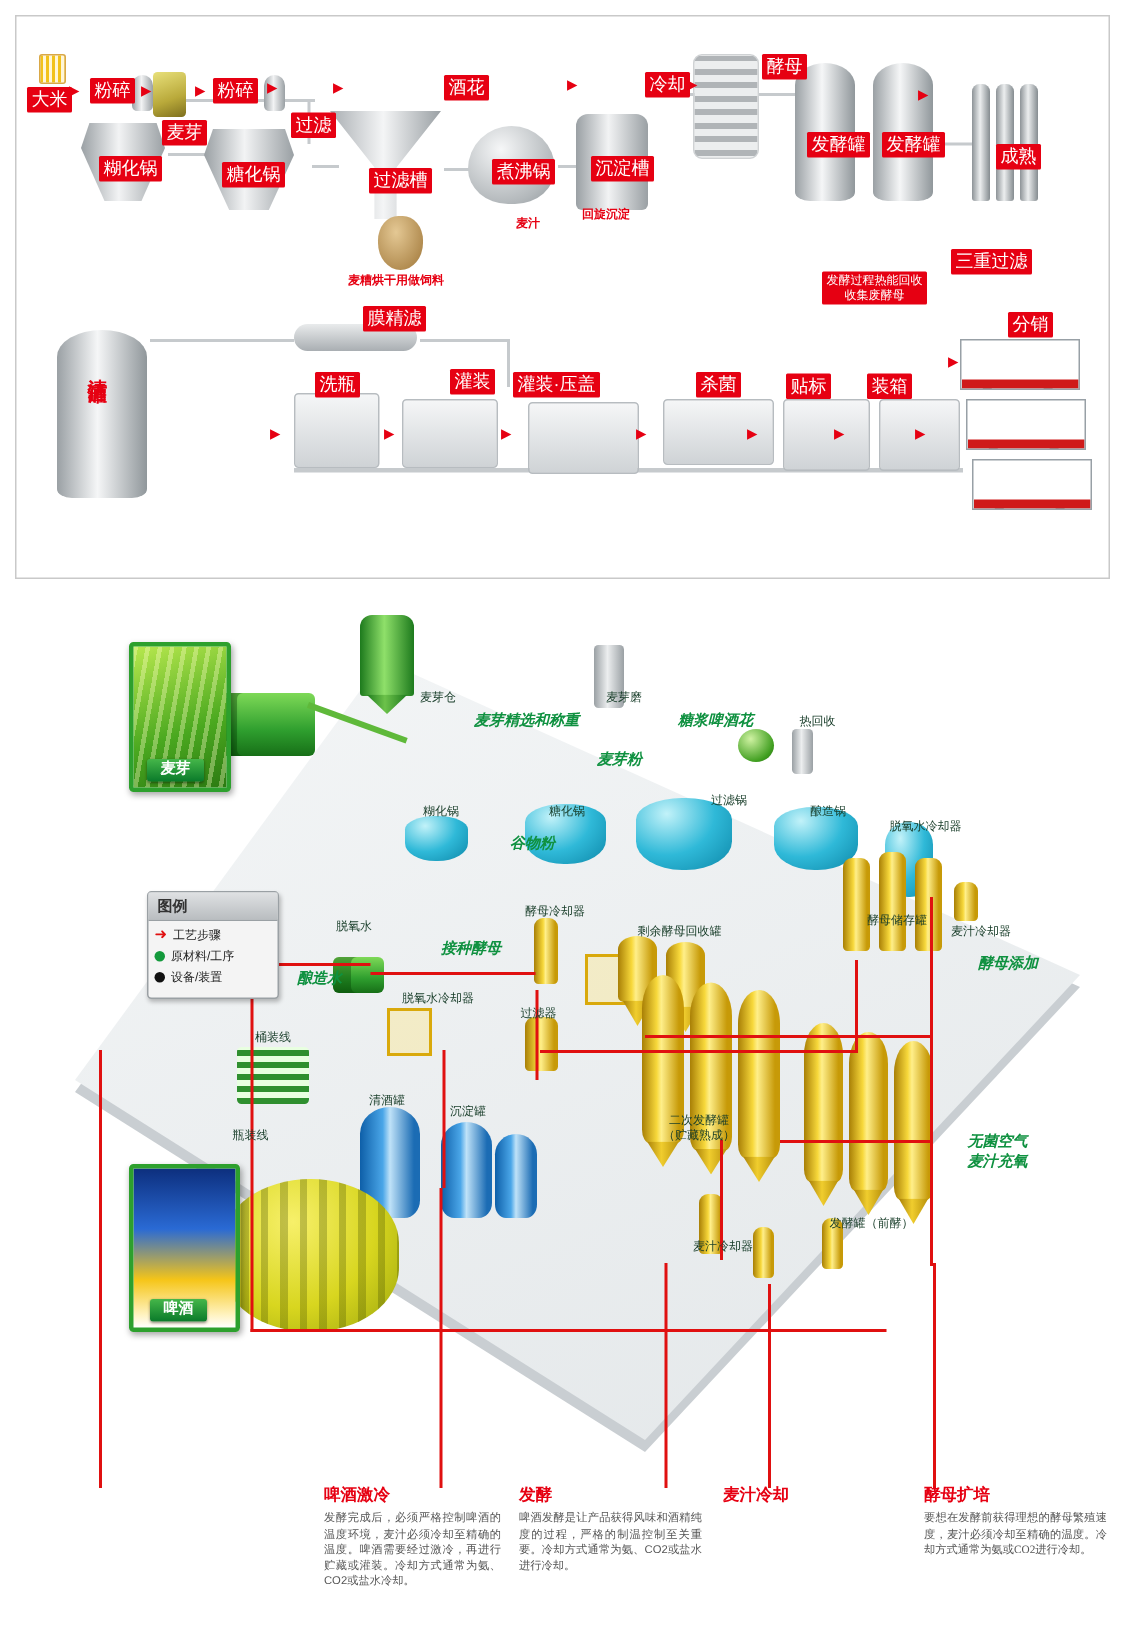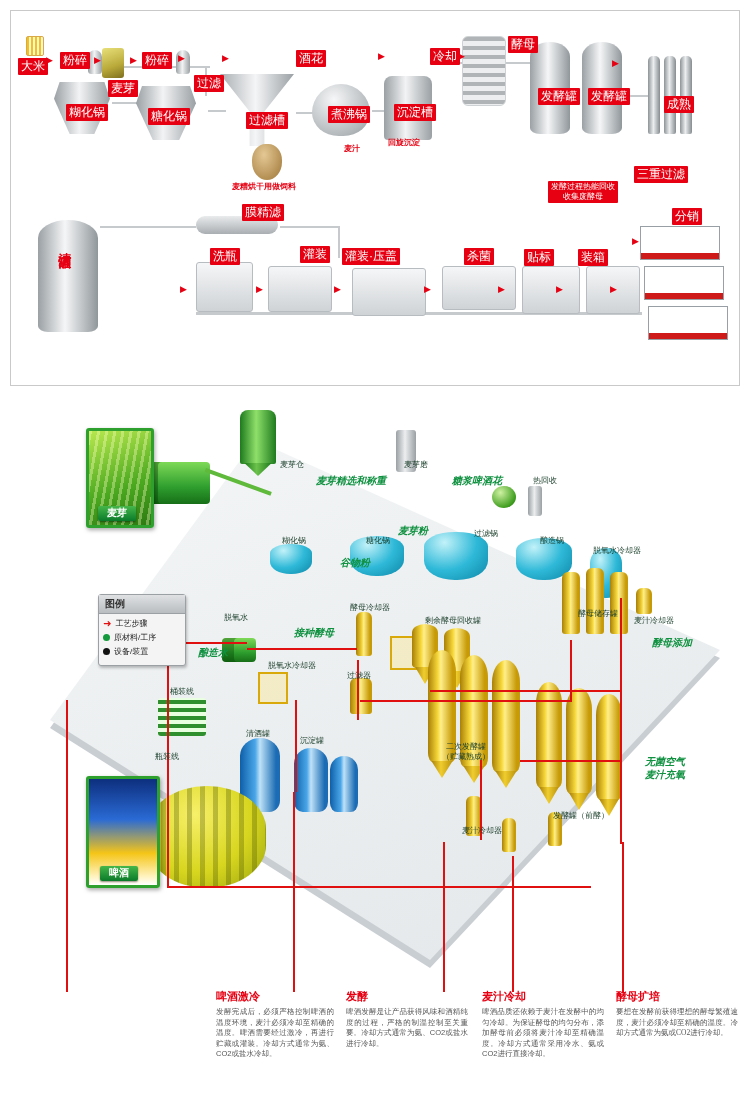--- a/index.html
+++ b/index.html
@@ -140,21 +140,20 @@
     <div class="fcol" style="left:216px;width:118px;">
       <h3>啤酒激冷</h3>
       <p>发酵完成后，必须严格控制啤酒的温度环境，麦汁必须冷却至精确的温度。啤酒需要经过激冷，再进行贮藏或灌装。冷却方式通常为氨、CO2或盐水冷却。</p>
     </div>
     <div class="fcol" style="left:346px;width:122px;">
       <h3>发酵</h3>
       <p>啤酒发酵是让产品获得风味和酒精纯度的过程，严格的制温控制至关重要。冷却方式通常为氨、CO2或盐水进行冷却。</p>
     </div>
     <div class="fcol" style="left:482px;width:122px;">
       <h3>麦汁冷却</h3>
-      <p>啤酒品质还依赖于麦汁在发酵中的均匀冷却。为保证酵母的均匀分布，添加酵母前必须将麦汁冷却至精确温度。冷却方式通常采用冷水、氨或CO2进行直接冷却。</p>
     </div>
     <div class="fcol" style="left:616px;width:122px;font-family:Liberation Serif, serif;">
       <h3>酵母扩培</h3>
       <p>要想在发酵前获得理想的酵母繁殖速度，麦汁必须冷却至精确的温度。冷却方式通常为氨或CO2进行冷却。</p>
     </div>
   </div>
 
 <div class="shp rice-icon" style="left: 26px; top: 36px; width: 16px; height: 18px;"></div>
     <div class="shp gray-cyl" style="left: 88px; top: 50px; width: 14px; height: 24px;"></div>
     <div class="shp wheat-icon" style="left: 102px; top: 48px; width: 22px; height: 30px;"></div>
@@ -294,21 +293,21 @@
     <div class="lbl arr" style="left: 424px; top: 284px;">▶</div>
     <div class="lbl arr" style="left: 498px; top: 284px;">▶</div>
     <div class="lbl arr" style="left: 556px; top: 284px;">▶</div>
     <div class="lbl arr" style="left: 610px; top: 284px;">▶</div>
     <div class="lbl arr" style="left: 632px; top: 236px;">▶</div>
     <div class="lbl small" style="left: 280px; top: 460px;">麦芽仓</div>
     <div class="lbl gbold" style="left: 316px; top: 475px;">麦芽精选和称重</div>
     <div class="lbl small" style="left: 404px; top: 460px;">麦芽磨</div>
     <div class="lbl gbold" style="left: 452px; top: 475px;">糖浆啤酒花</div>
     <div class="lbl small" style="left: 533px; top: 476px;">热回收</div>
-    <div class="lbl gbold" style="left: 398px; top: 525px;">麦芽粉</div>
+    <div class="lbl gbold" style="left: 398px; top: 501px;">麦芽粉</div>
     <div class="lbl gbold" style="left: 340px; top: 557px;">谷物粉</div>
     <div class="lbl small" style="left: 282px; top: 536px;">糊化锅</div>
     <div class="lbl small" style="left: 366px; top: 536px;">糖化锅</div>
     <div class="lbl small" style="left: 474px; top: 529px;">过滤锅</div>
     <div class="lbl small" style="left: 540px; top: 536px;">酿造锅</div>
     <div class="lbl small" style="left: 593px; top: 546px;">脱氧水冷却器</div>
     <div class="lbl small" style="left: 350px; top: 603px;">酵母冷却器</div>
     <div class="lbl small" style="left: 224px; top: 613px;">脱氧水</div>
     <div class="lbl gbold" style="left: 294px; top: 627px;">接种酵母</div>
     <div class="lbl gbold" style="left: 198px; top: 647px;">酿造水</div>

